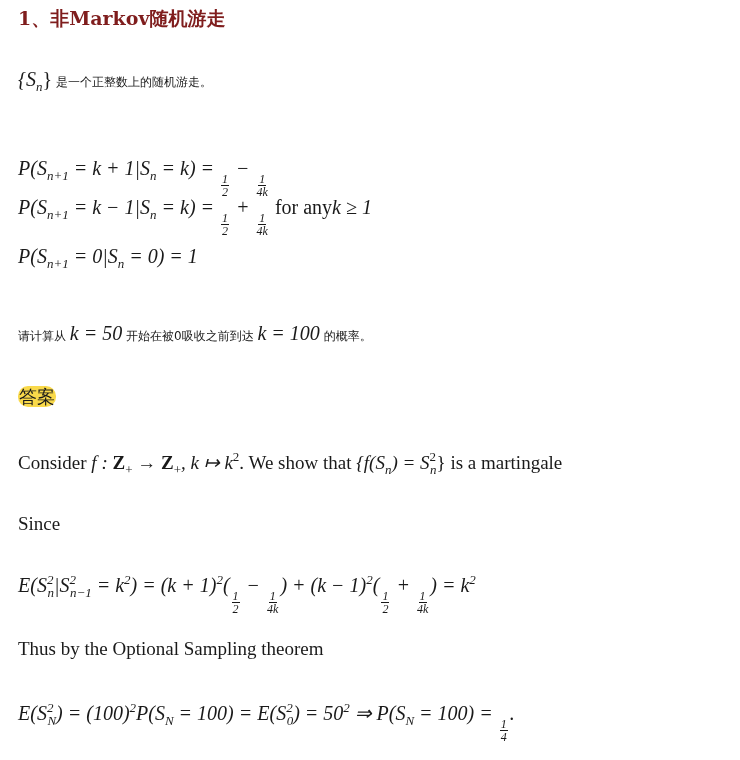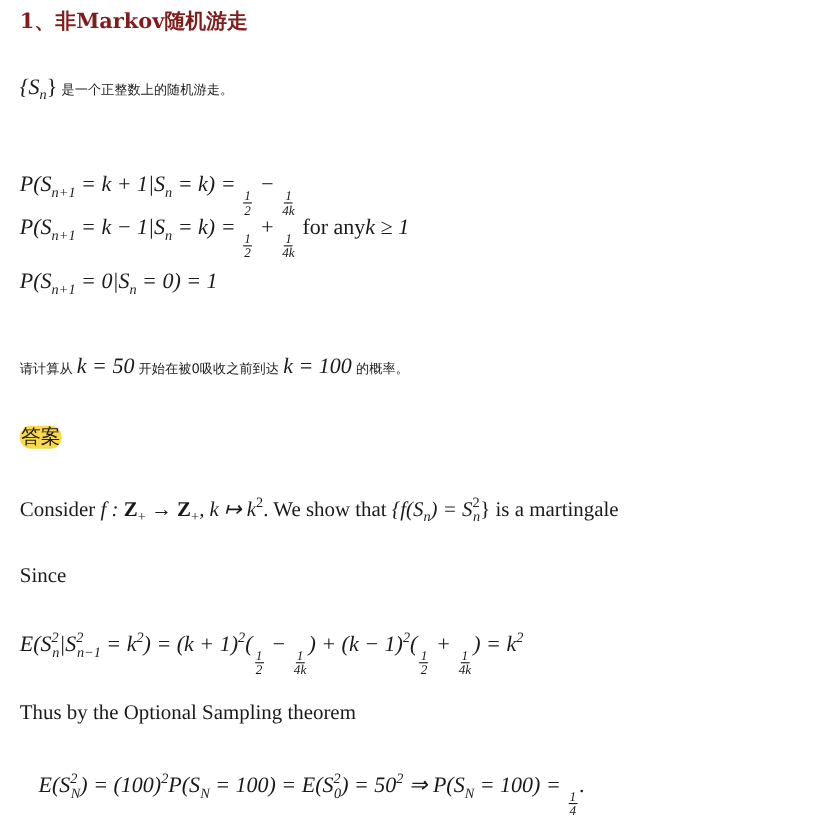--- a/index.html
+++ b/index.html
@@ -77,18 +77,18 @@
       <span class="num">1</span>
       <span>2</span>
     </span><span> + </span><span class="frac">
       <span class="num">1</span>
       <span>4k</span>
     </span><span>) = k</span><span class="sup">2</span>
 </div>
 
 <div class="blk line ans-text" style="top:638px;">Thus by the Optional Sampling theorem</div>
 
-<div class="blk line mi" style="top:700px;margin-left:17px;">
+<div class="blk line mi" style="top:700px;">
   <span>E(S</span><span class="sup">2</span><span class="sub" style="margin-left:-6px;">N</span><span>) = (100)</span><span class="sup">2</span><span>P(S</span><span class="sub">N</span><span> = 100) = E(S</span><span class="sup">2</span><span class="sub" style="margin-left:-6px;">0</span><span>) = 50</span><span class="sup">2</span><span> ⇒ P(S</span><span class="sub">N</span><span> = 100) = </span><span class="frac">
       <span class="num">1</span>
       <span>4</span>
     </span><span>.</span>
 </div>
 
 </body></html>

